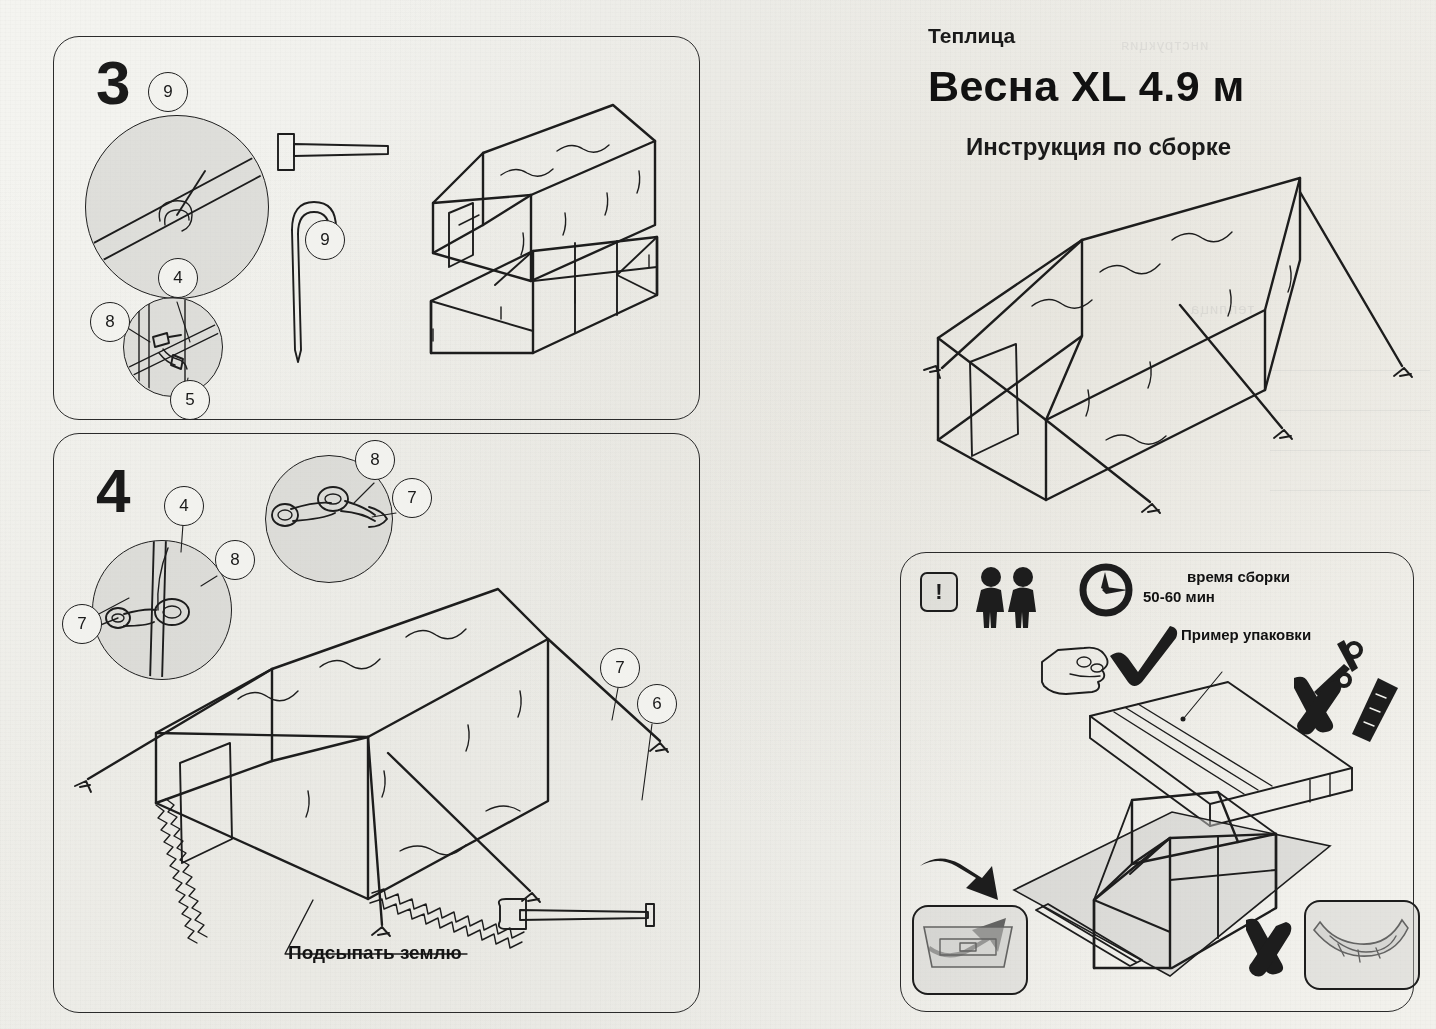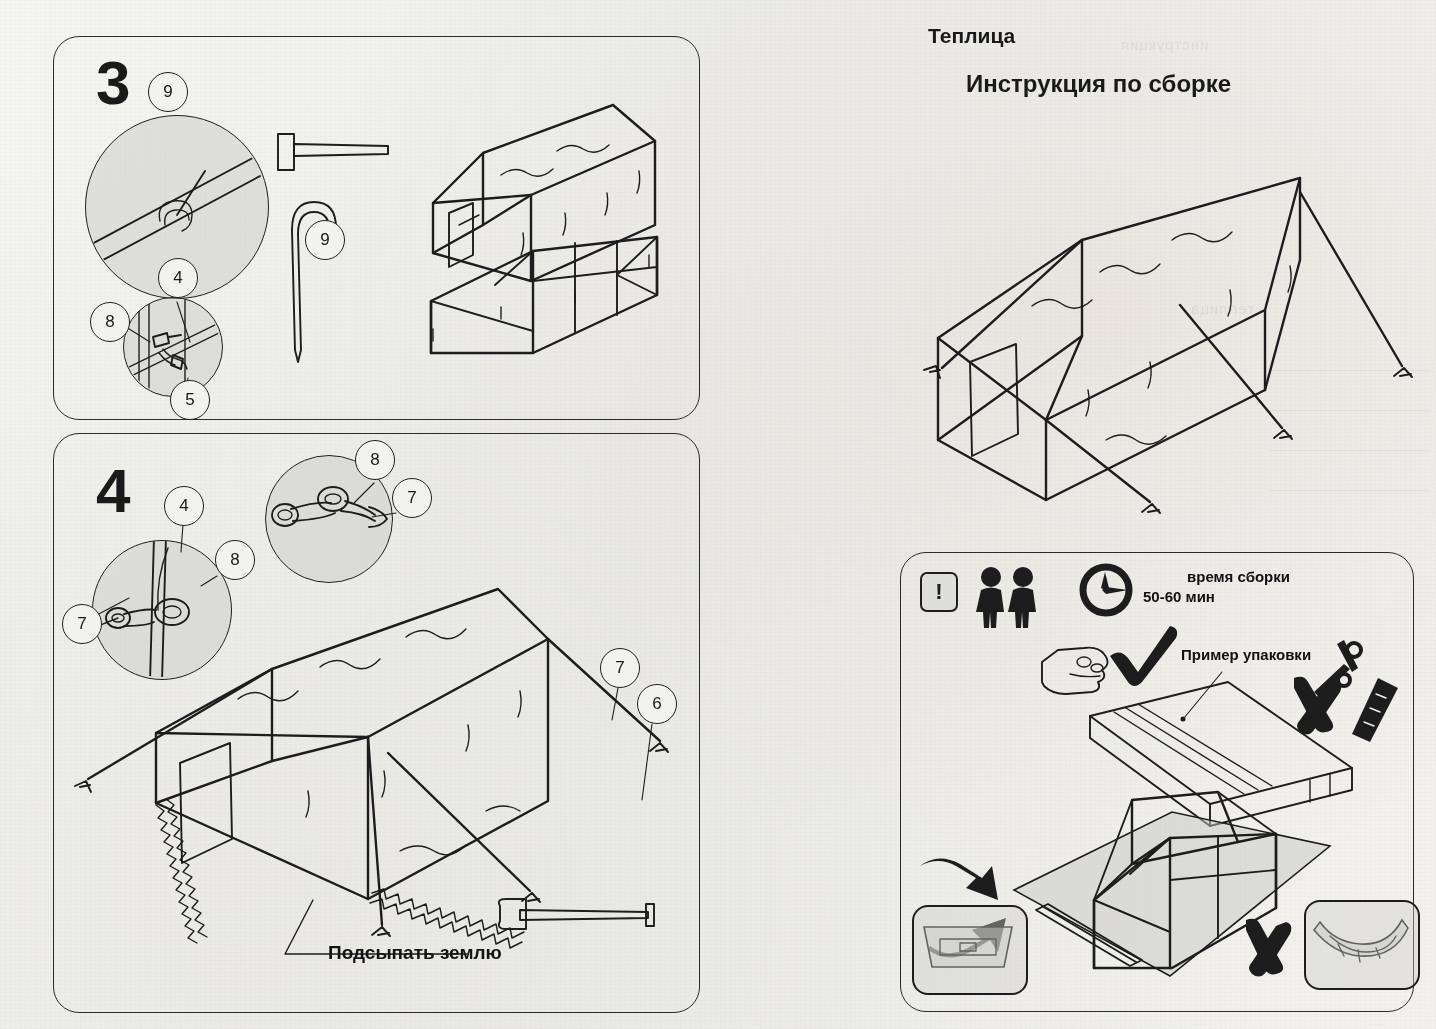--- a/index.html
+++ b/index.html
@@ -64,21 +64,21 @@
   .ink-sm{stroke-width:1.4;}
   .ink-xs{stroke-width:1.1;}
   .solidblk{fill:#1d1d1d;stroke:none;}
   .grayfill{fill:rgba(200,200,197,0.5);stroke:#1d1d1d;stroke-width:1.6;}
   .title-block{position:absolute;z-index:6;}
   .t-small{font-size:21px;font-weight:700;color:#1a1a1a;}
   .t-big{font-size:43px;font-weight:700;color:#111;letter-spacing:0.5px;}
   .t-sub{font-size:24px;font-weight:700;color:#1a1a1a;}
   .cap{
     position:absolute;z-index:6;
-    font-size:19px;font-weight:700;color:#141414;white-space:nowrap;margin-left:40px;
+    font-size:19px;font-weight:700;color:#141414;white-space:nowrap;
   }
   .info-txt{position:absolute;z-index:6;font-size:15px;font-weight:700;color:#111;line-height:1.25;}
   .warn-box{
     position:absolute;z-index:6;
     width:34px;height:36px;border:2.4px solid #1d1d1d;border-radius:7px;
     display:flex;align-items:center;justify-content:center;
     font-size:22px;font-weight:700;color:#1d1d1d;
     background:rgba(210,210,207,0.45);
   }
   .lvl-box{
@@ -93,20 +93,21 @@
 
 <div class="bleed" style="left:1120px;top:36px;">инструкция</div>
 <div class="bleed" style="left:1190px;top:300px;">теплица</div>
 <div class="bleed-grid" style="left:1270px;top:370px;width:160px;"></div>
 <div class="bleed-grid" style="left:1270px;top:410px;width:160px;"></div>
 <div class="bleed-grid" style="left:1270px;top:450px;width:160px;"></div>
 <div class="bleed-grid" style="left:1270px;top:490px;width:160px;"></div>
 
 <div class="title-block" style="left:928px;top:24px;">
   <div class="t-small">Теплица</div>
+  <div class="t-big" style="margin-top:14px;">Весна XL 4.9 м</div>
   <div class="t-sub" style="margin-top:22px;margin-left:38px;">Инструкция по сборке</div>
 </div>
 
 <svg style="left:850px;top:140px;" width="580" height="380">
 
   <path class="ink ink-th" d="M88,198 L232,100 L450,38 L415,170 L196,280 Z"></path>
   <path class="ink ink-th" d="M88,198 L88,300 L196,360 L196,280"></path>
   <path class="ink ink-th" d="M196,360 L415,250 L415,170"></path>
   <path class="ink ink-th" d="M232,100 L232,196 L88,300"></path>
   <path class="ink ink-th" d="M232,196 L196,280"></path>
@@ -353,21 +354,21 @@
 <svg style="left:1040px;top:638px;" width="130" height="72">
   <path class="ink ink-md" d="M2,24 L18,12 L44,10 q14,-2 20,6 q8,10 -2,16 q6,8 -4,12 q4,8 -6,10 l-26,2 q-14,0 -22,-8 L2,44 Z"></path>
   <ellipse class="ink ink-sm" cx="44" cy="24" rx="7" ry="5"></ellipse>
   <ellipse class="ink ink-sm" cx="57" cy="30" rx="6" ry="4"></ellipse>
   <path class="ink ink-sm" d="M30,36 q14,4 30,2"></path>
 </svg>
 <svg style="left:1108px;top:626px;" width="78" height="60">
   <path class="solidblk" d="M2,30 q10,-8 18,2 l10,14 L62,0 q10,2 6,12 L34,56 q-8,8 -14,0 Z"></path>
 </svg>
 
-<div class="info-txt" style="left:1181px;top:646px;">Пример упаковки</div>
+<div class="info-txt" style="left:1181px;top:626px;">Пример упаковки</div>
 <svg style="left:1160px;top:668px;" width="70" height="60">
   <path class="ink ink-xs" d="M62,4 L24,50"></path>
   <circle class="solidblk" cx="23" cy="51" r="2.5"></circle>
 </svg>
 
 <svg style="left:1022px;top:680px;" width="340" height="130">
   <path class="ink ink-md" d="M68,36 L206,2 L330,88 L188,124 Z"></path>
   <path class="ink ink-md" d="M68,36 L68,58 L188,146 L188,124"></path>
   <path class="ink ink-md" d="M188,146 L330,110 L330,88"></path>
   <path class="ink ink-sm" d="M92,32 L222,114"></path>

